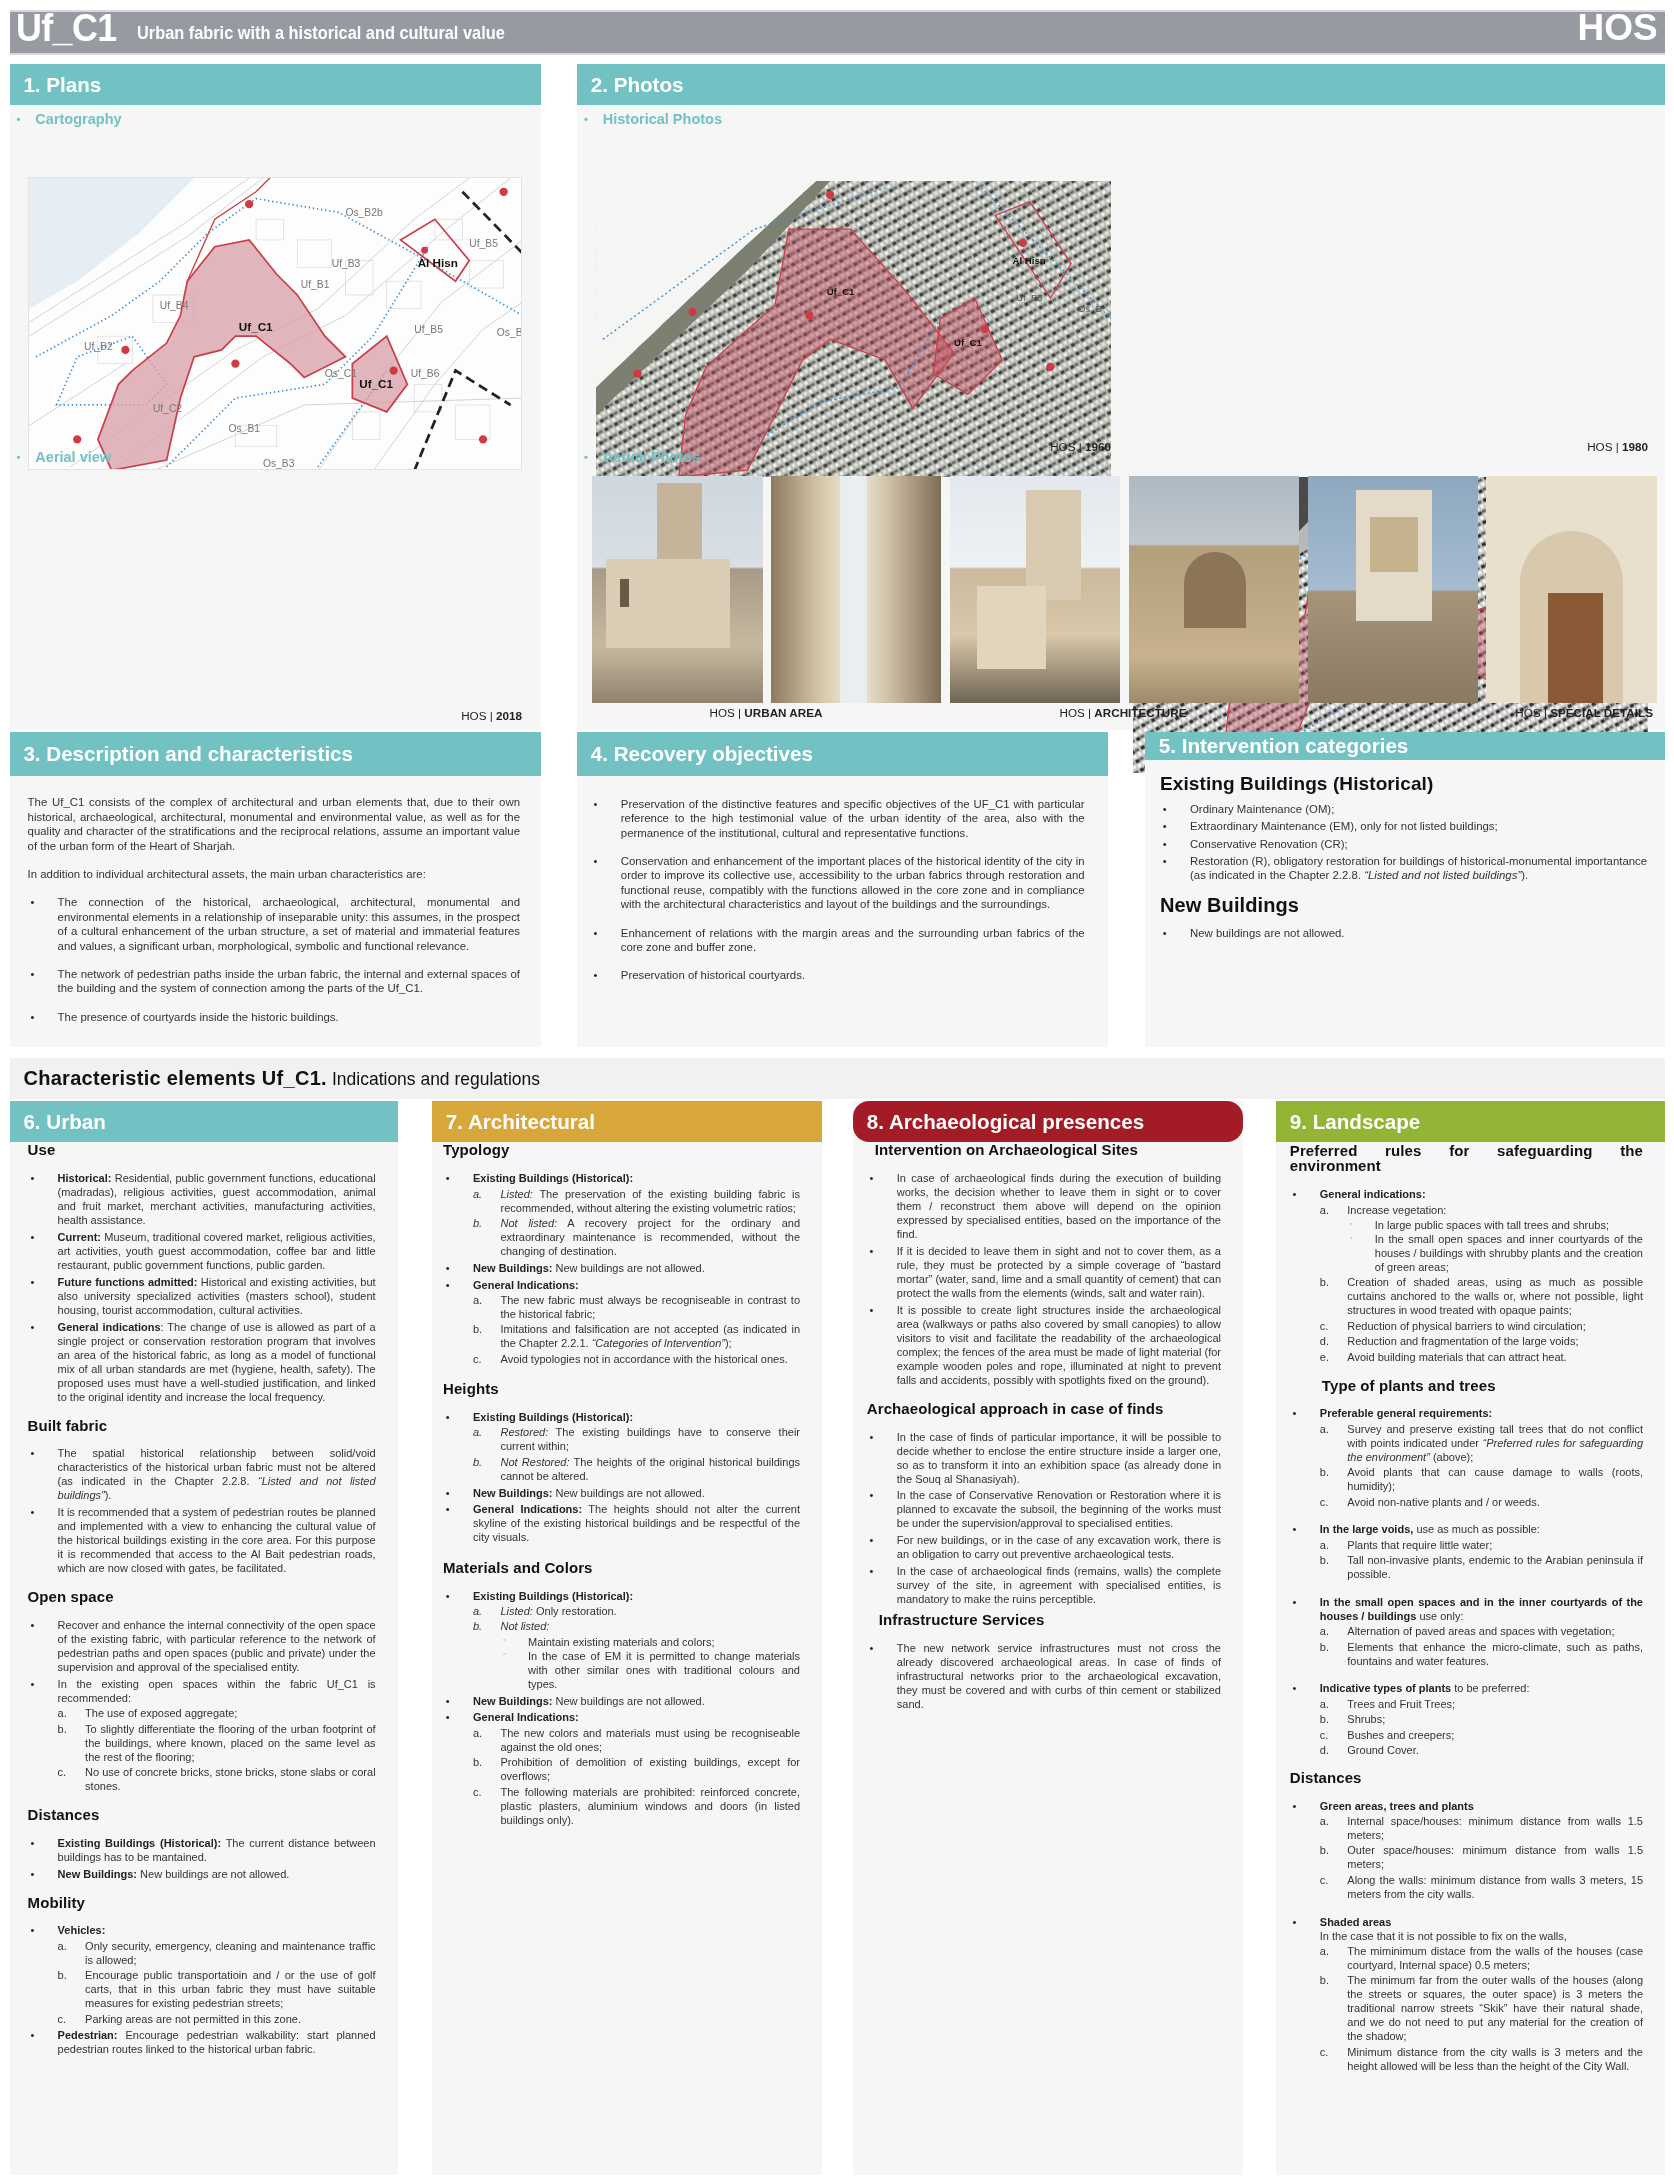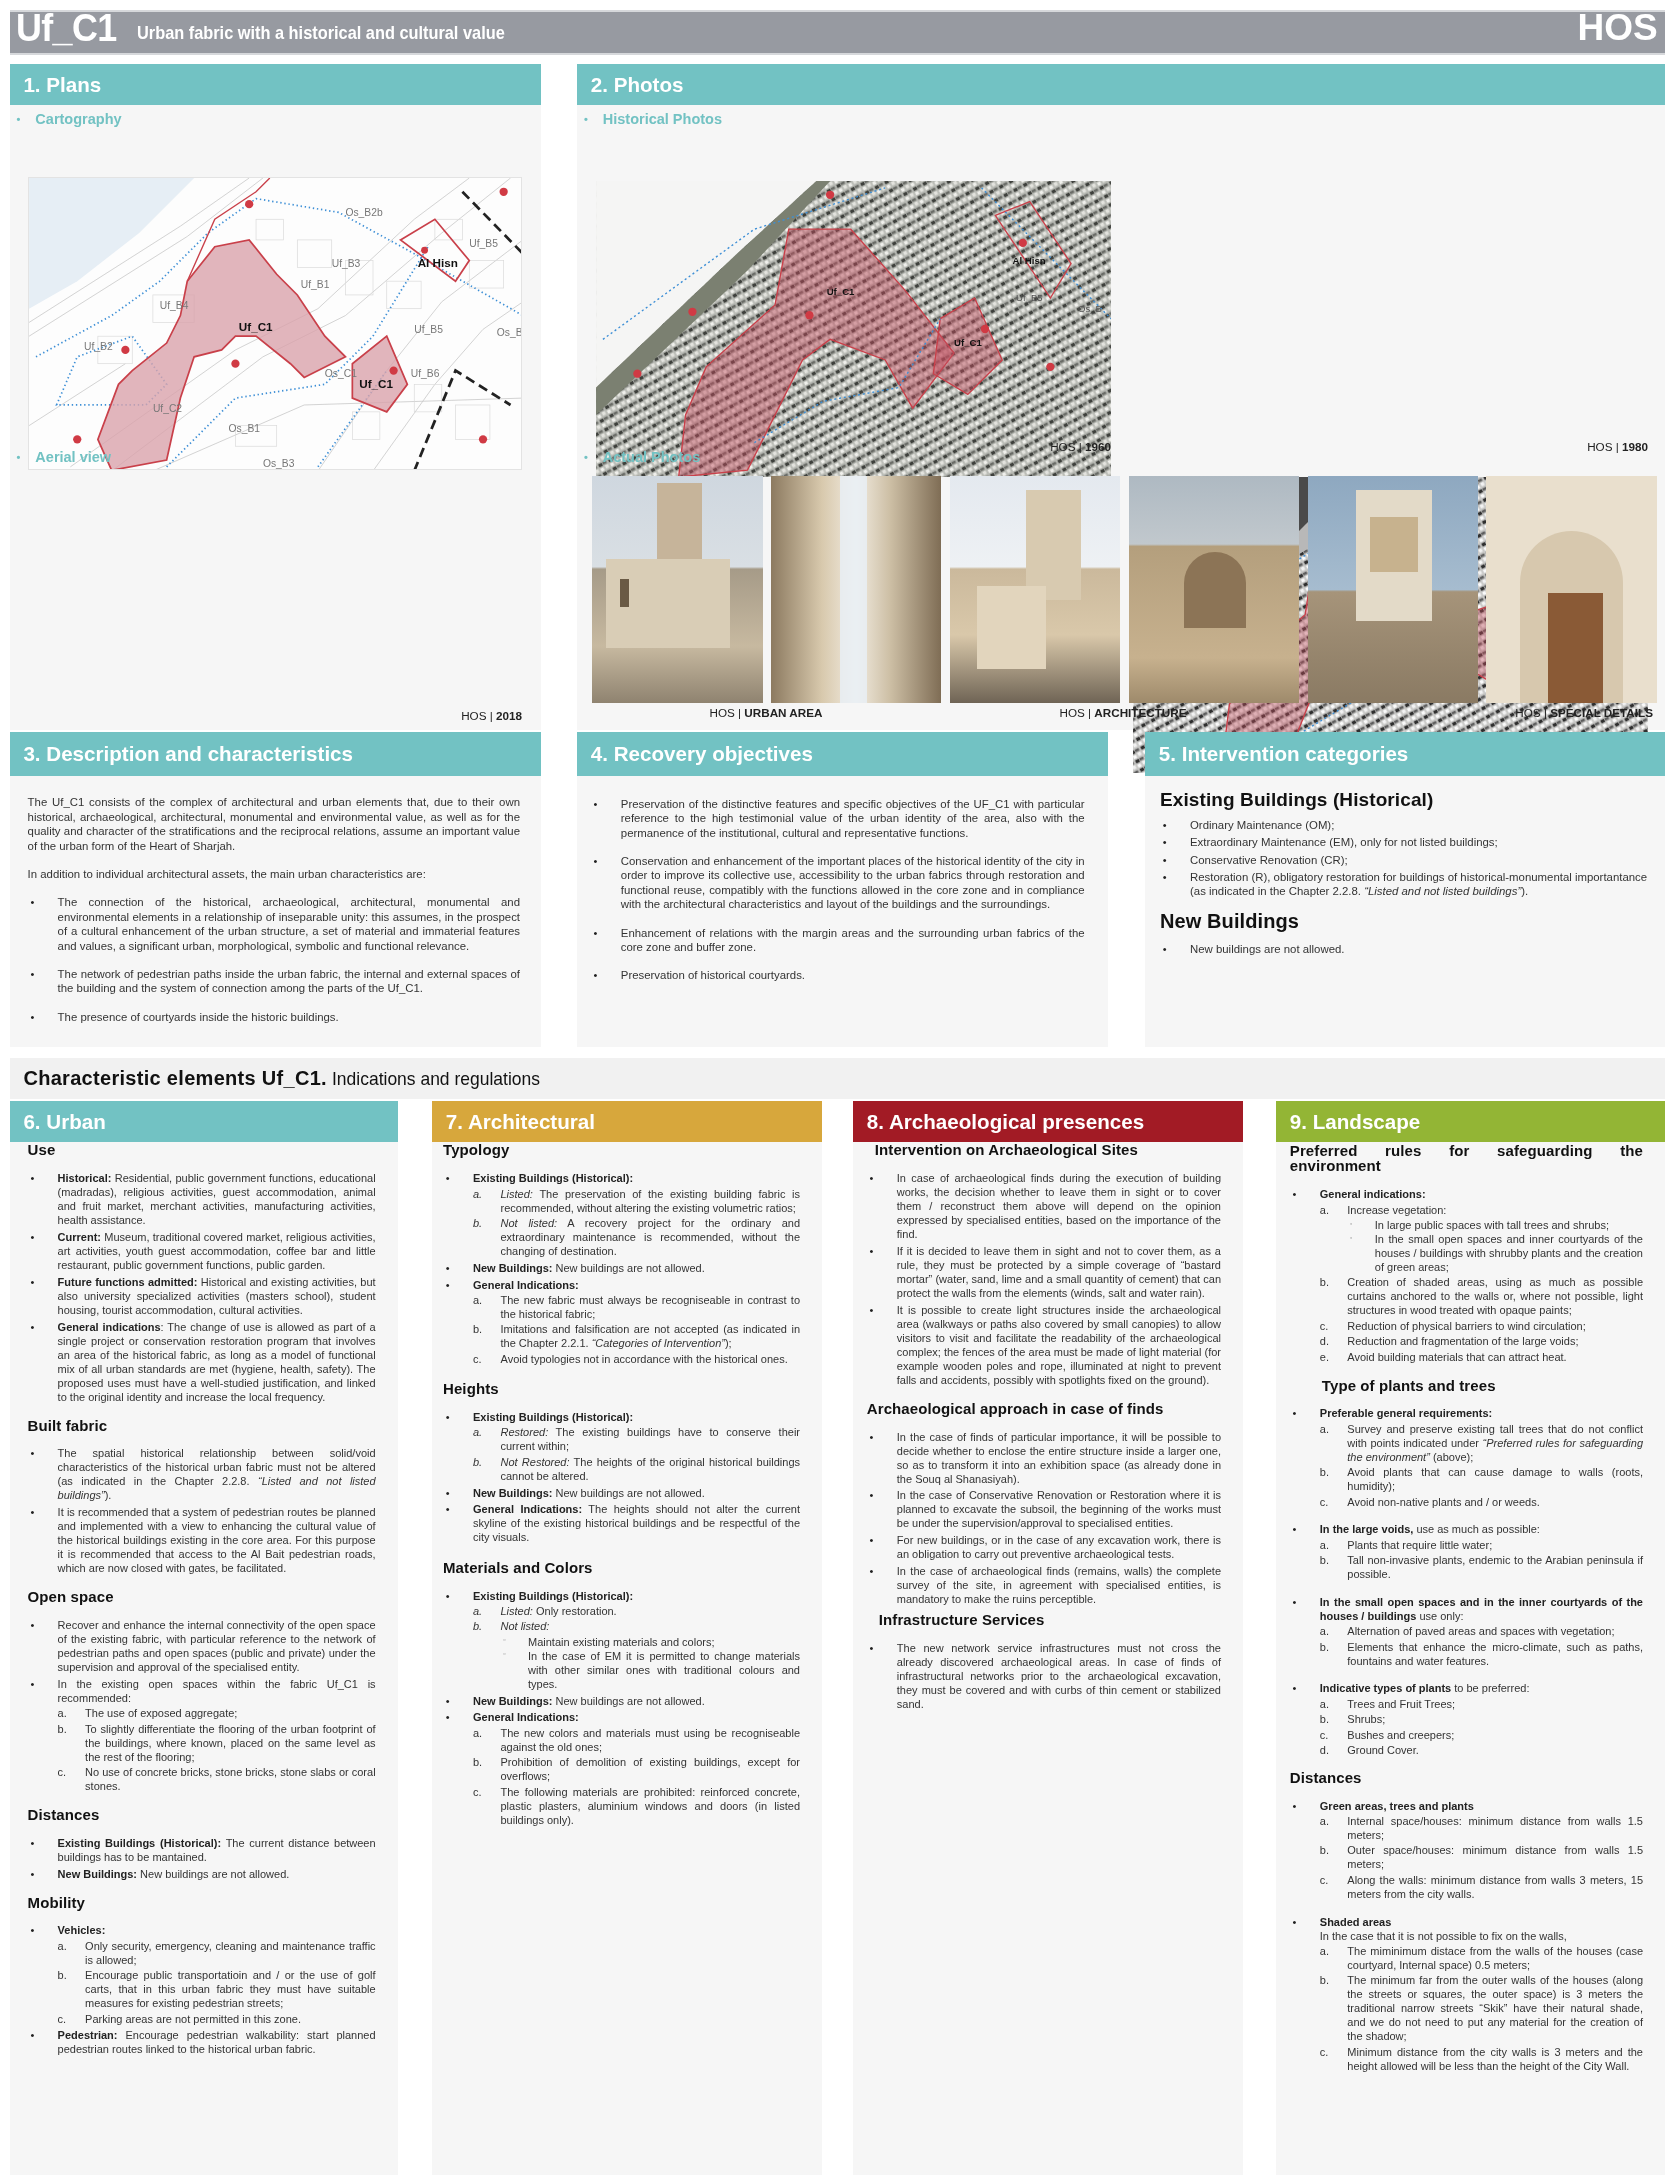--- a/index.html
+++ b/index.html
@@ -362,21 +362,21 @@
     <ul class="bul gap">
       <li>Preservation of the distinctive features and specific objectives of the UF_C1 with particular reference to the high testimonial value of the urban identity of the area, also with the permanence of the institutional, cultural and representative functions.</li>
       <li>Conservation and enhancement of the important places of the historical identity of the city in order to improve its collective use, accessibility to the urban fabrics through restoration and functional reuse, compatibly with the functions allowed in the core zone and in compliance with the architectural characteristics and layout of the buildings and the surroundings.</li>
       <li>Enhancement of relations with the margin areas and the surrounding urban fabrics of the core zone and buffer zone.</li>
       <li>Preservation of historical courtyards.</li>
     </ul>
   </div>
 </div>
 
 <div class="abs panel" style="left:1145px;top:732px;width:520px;height:315px;">
-  <div class="hdr teal" style="height:44px;">
+  <div class="hdr teal" style="height:28px;">
     <span>5. Intervention categories</span>
   </div>
   <div class="body-text" style="padding:16.5px 15px 0 15px;text-align:left;">
     <div class="sec-title" style="font-size:19px;margin:0 0 11px 0;">Existing Buildings (Historical)</div>
     <ul class="bul" style="line-height:14.5px;">
       <li>Ordinary Maintenance (OM);</li>
       <li>Extraordinary Maintenance (EM), only for not listed buildings;</li>
       <li>Conservative Renovation (CR);</li>
       <li><span>Restoration (R), obligatory restoration for buildings of historical-monumental importantance (as indicated in the Chapter 2.2.8. </span><i>“Listed and not listed buildings”</i><span>).</span></li>
     </ul>
@@ -491,21 +491,21 @@
           <li><span class="lt">a.</span><span>The new colors and materials must using be recogniseable against the old ones;</span></li>
           <li><span class="lt">b.</span><span>Prohibition of demolition of existing buildings, except for overflows;</span></li>
           <li><span class="lt">c.</span><span>The following materials are prohibited: reinforced concrete, plastic plasters, aluminium windows and doors (in listed buildings only).</span></li>
         </ol>
       </li>
     </ul>
   </div>
 </div>
 
 <div class="abs panel" style="left:853px;top:1101px;width:390px;height:1074px;">
-  <div class="hdr red" style="height:41px;">
+  <div class="hdr red" style="height:41px;border-radius:16px;">
     <span>8. Archaeological presences</span>
   </div>
   <div class="col-body" style="padding:1.4px 22px 0 13.8px;">
     <div class="sec-title" style="margin-top:0;margin-left:8px;">Intervention on Archaeological Sites</div>
     <ul class="bul">
       <li>In case of archaeological finds during the execution of building works, the decision whether to leave them in sight or to cover them / reconstruct them above will depend on the opinion expressed by specialised entities, based on the importance of the find.</li>
       <li>If it is decided to leave them in sight and not to cover them, as a rule, they must be protected by a simple coverage of “bastard mortar” (water, sand, lime and a small quantity of cement) that can protect the walls from the elements (winds, salt and water rain).</li>
       <li>It is possible to create light structures inside the archaeological area (walkways or paths also covered by small canopies) to allow visitors to visit and facilitate the readability of the archaeological complex; the fences of the area must be made of light material (for example wooden poles and rope, illuminated at night to prevent falls and accidents, possibly with spotlights fixed on the ground).</li>
     </ul>
     <div class="sec-title" style="margin-top:15px;">Archaeological approach in case of finds</div>

